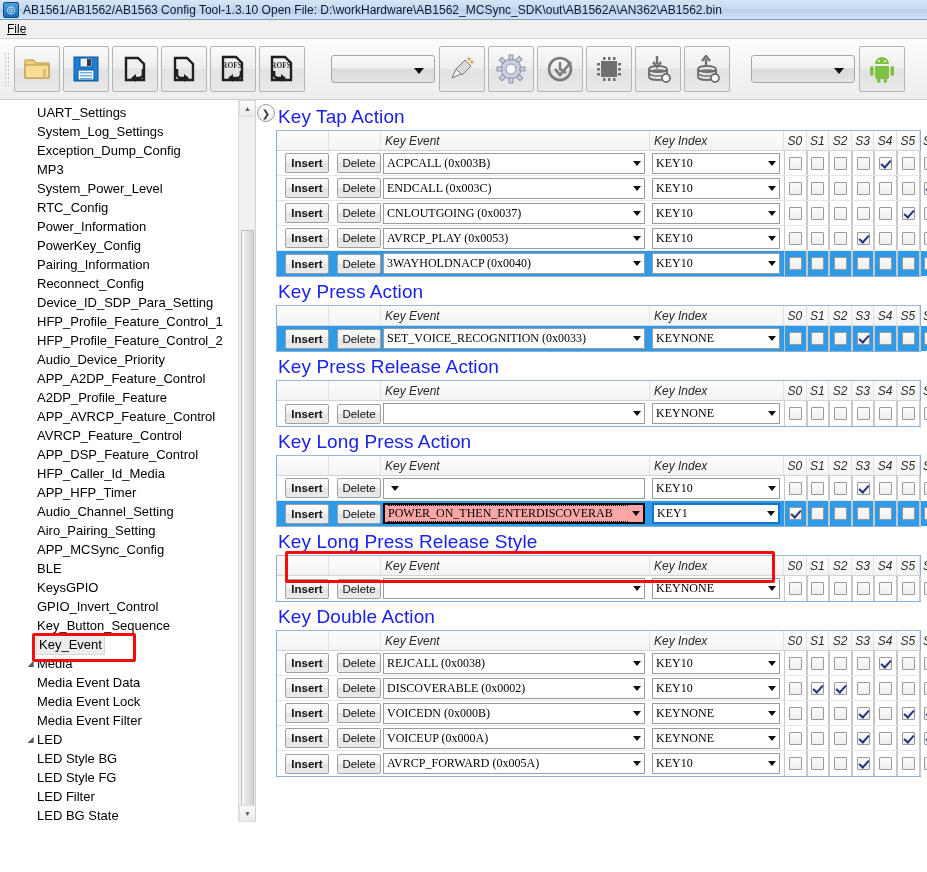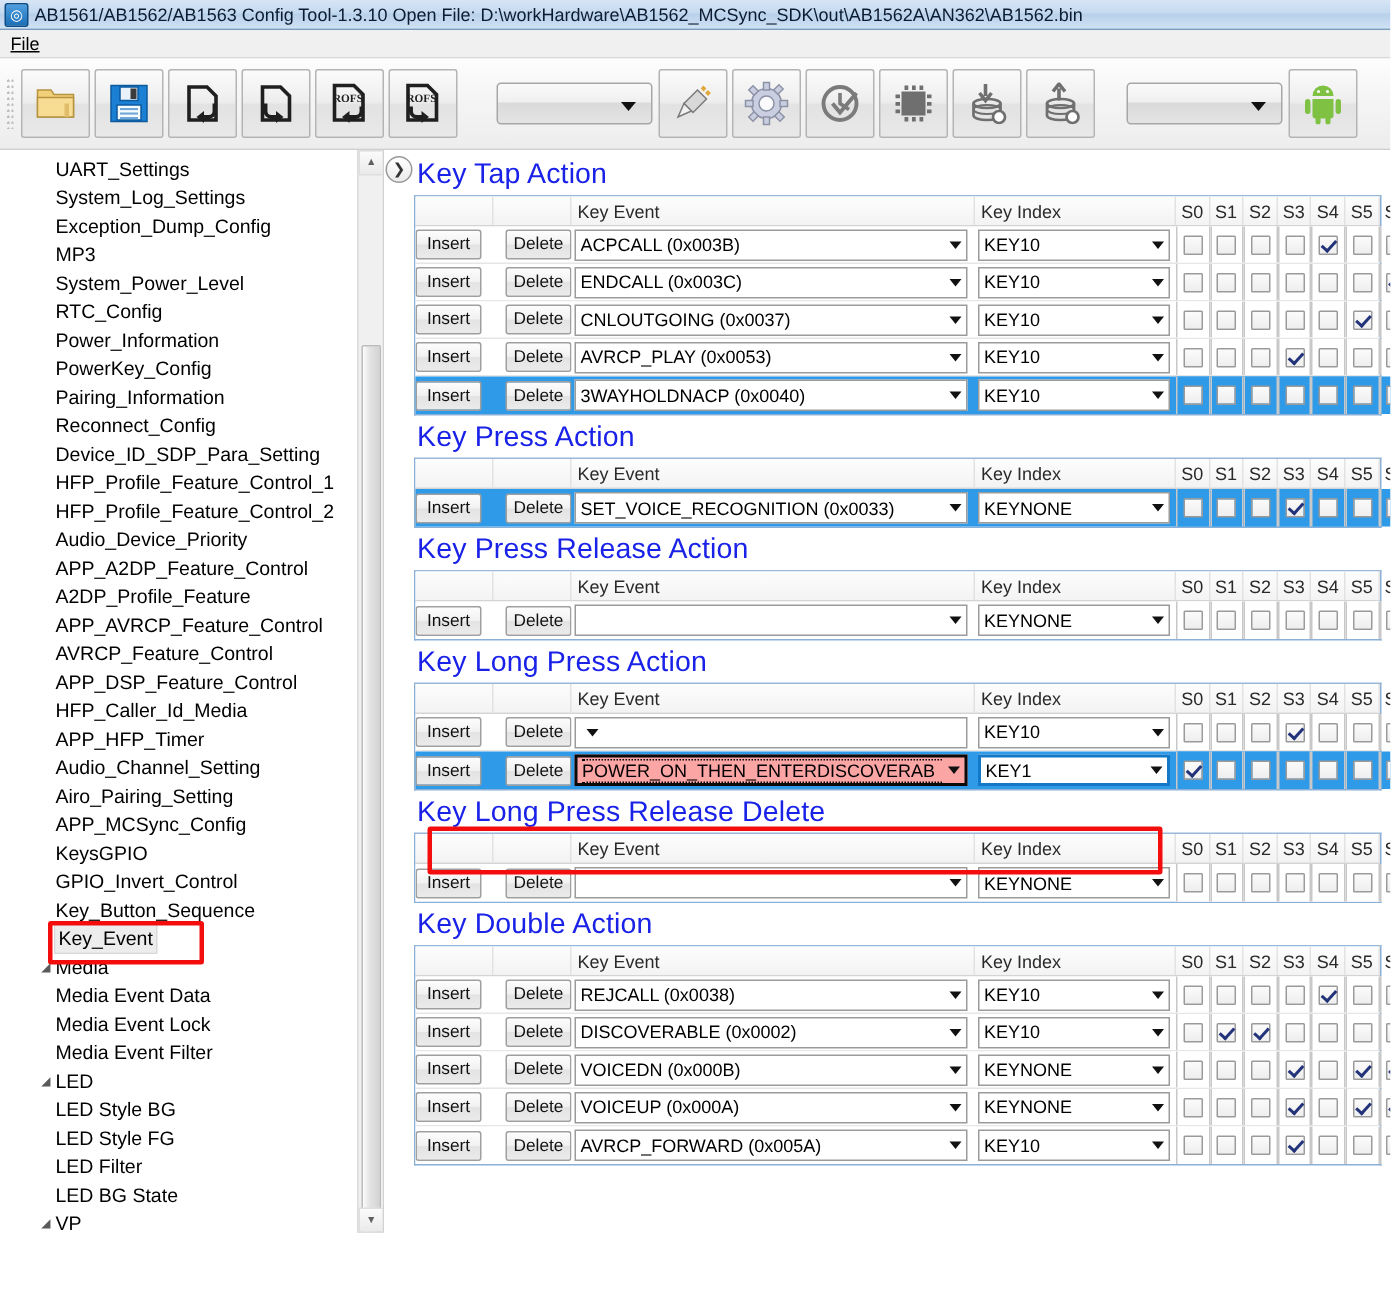--- a/index.html
+++ b/index.html
@@ -203,41 +203,41 @@
     background: #fff;
     margin-bottom: 4px;
     width: 645px;
     position: relative;
   }
   .grid-head {
     display: flex;
     height: 20px;
     background: linear-gradient(to bottom,#fdfdfd,#f3f3f3);
     border-bottom: 1px solid #d4d4d4;
-    font-size: 12px; color: #2a2a2a;
+    font-size: 12px; color: #2a2a2a; font-style: italic;
   }
   .grid-head .hc {
     border-right: 1px solid #e2e2e2;
     display: flex; align-items: center;
     padding-left: 4px;
     flex: none;
     overflow: hidden;
   }
   .grid-head .hc.chk { justify-content: center; padding-left: 0; }
   .grow {
     display: flex;
     height: 25px;
     border-bottom: 1px solid #e6e6e6;
     background: #fff;
   }
   .grow:last-child { border-bottom: none; }
   .grow.sel { background: #2f9ae8; }
 
   .cell { flex: none; display: flex; align-items: center; overflow: hidden; }
-  .c-ins { width: 52px; justify-content: flex-start; }
+  .c-ins { width: 52px; justify-content: flex-end; font-weight: bold; }
   .c-del { width: 52px; justify-content: flex-end; }
   .c-evt { width: 269px; }
   .c-idx { width: 134px; }
   .c-chk {
     width: 22.6px;
     justify-content: center;
     border-right: 1px solid #c8c8c8;
     border-left: 1px solid #c8c8c8;
     background: inherit;
   }
@@ -257,21 +257,21 @@
     background: #fff;
     border: 1px solid #9b9b9b;
     display: flex; align-items: center;
     font-size: 12px;
     color: #000;
     position: relative;
     padding-left: 3px;
     overflow: hidden;
     white-space: nowrap;
   }
-  .combo .txt { flex: 1; overflow: hidden; text-overflow: clip; white-space: nowrap; }
+  .combo .txt { flex: 1; overflow: hidden; text-overflow: clip; white-space: nowrap; font-family: Liberation Serif, serif; }
   .combo .car {
     width: 15px; flex: none;
     display: flex; align-items: center; justify-content: center;
   }
   .combo .car i {
     display: block;
     border-left: 4px solid transparent;
     border-right: 4px solid transparent;
     border-top: 5px solid #111;
   }
@@ -553,20 +553,23 @@
         <div class="tree-row lvl0">
           <span class="lbl">Audio_Channel_Setting</span>
         </div>
         <div class="tree-row lvl0">
           <span class="lbl">Airo_Pairing_Setting</span>
         </div>
         <div class="tree-row lvl0">
           <span class="lbl">APP_MCSync_Config</span>
         </div>
         <div class="tree-row lvl0">
+          <span class="lbl">BLE</span>
+        </div>
+        <div class="tree-row lvl0">
           <span class="lbl">KeysGPIO</span>
         </div>
         <div class="tree-row lvl0">
           <span class="lbl">GPIO_Invert_Control</span>
         </div>
         <div class="tree-row lvl0">
           <span class="lbl">Key_Button_Sequence</span>
         </div>
         <div class="tree-row lvl0 selected highlight">
           <span class="lbl">Key_Event</span>
@@ -1084,21 +1087,21 @@
             <span class="cb"></span>
           </div>
           <div class="cell c-chk">
             <span class="cb"></span>
           </div>
           <div class="cell c-chk">
             <span class="cb"></span>
           </div>
         </div>
       </div>
-      <div class="sec-title">Key Long Press Release Delete</div>
+      <div class="sec-title">Key Long Press Release Style</div>
       <div class="grid">
         <div class="grid-head">
           <div class="hc" style="width:52px"></div>
           <div class="hc" style="width:52px"></div>
           <div class="hc" style="width: 269px;">Key Event</div>
           <div class="hc" style="width: 134px;">Key Index</div>
           <div class="hc chk" style="width: 22.6px;">S0</div>
           <div class="hc chk" style="width: 22.6px;">S1</div>
           <div class="hc chk" style="width: 22.6px;">S2</div>
           <div class="hc chk" style="width: 22.6px;">S3</div>

